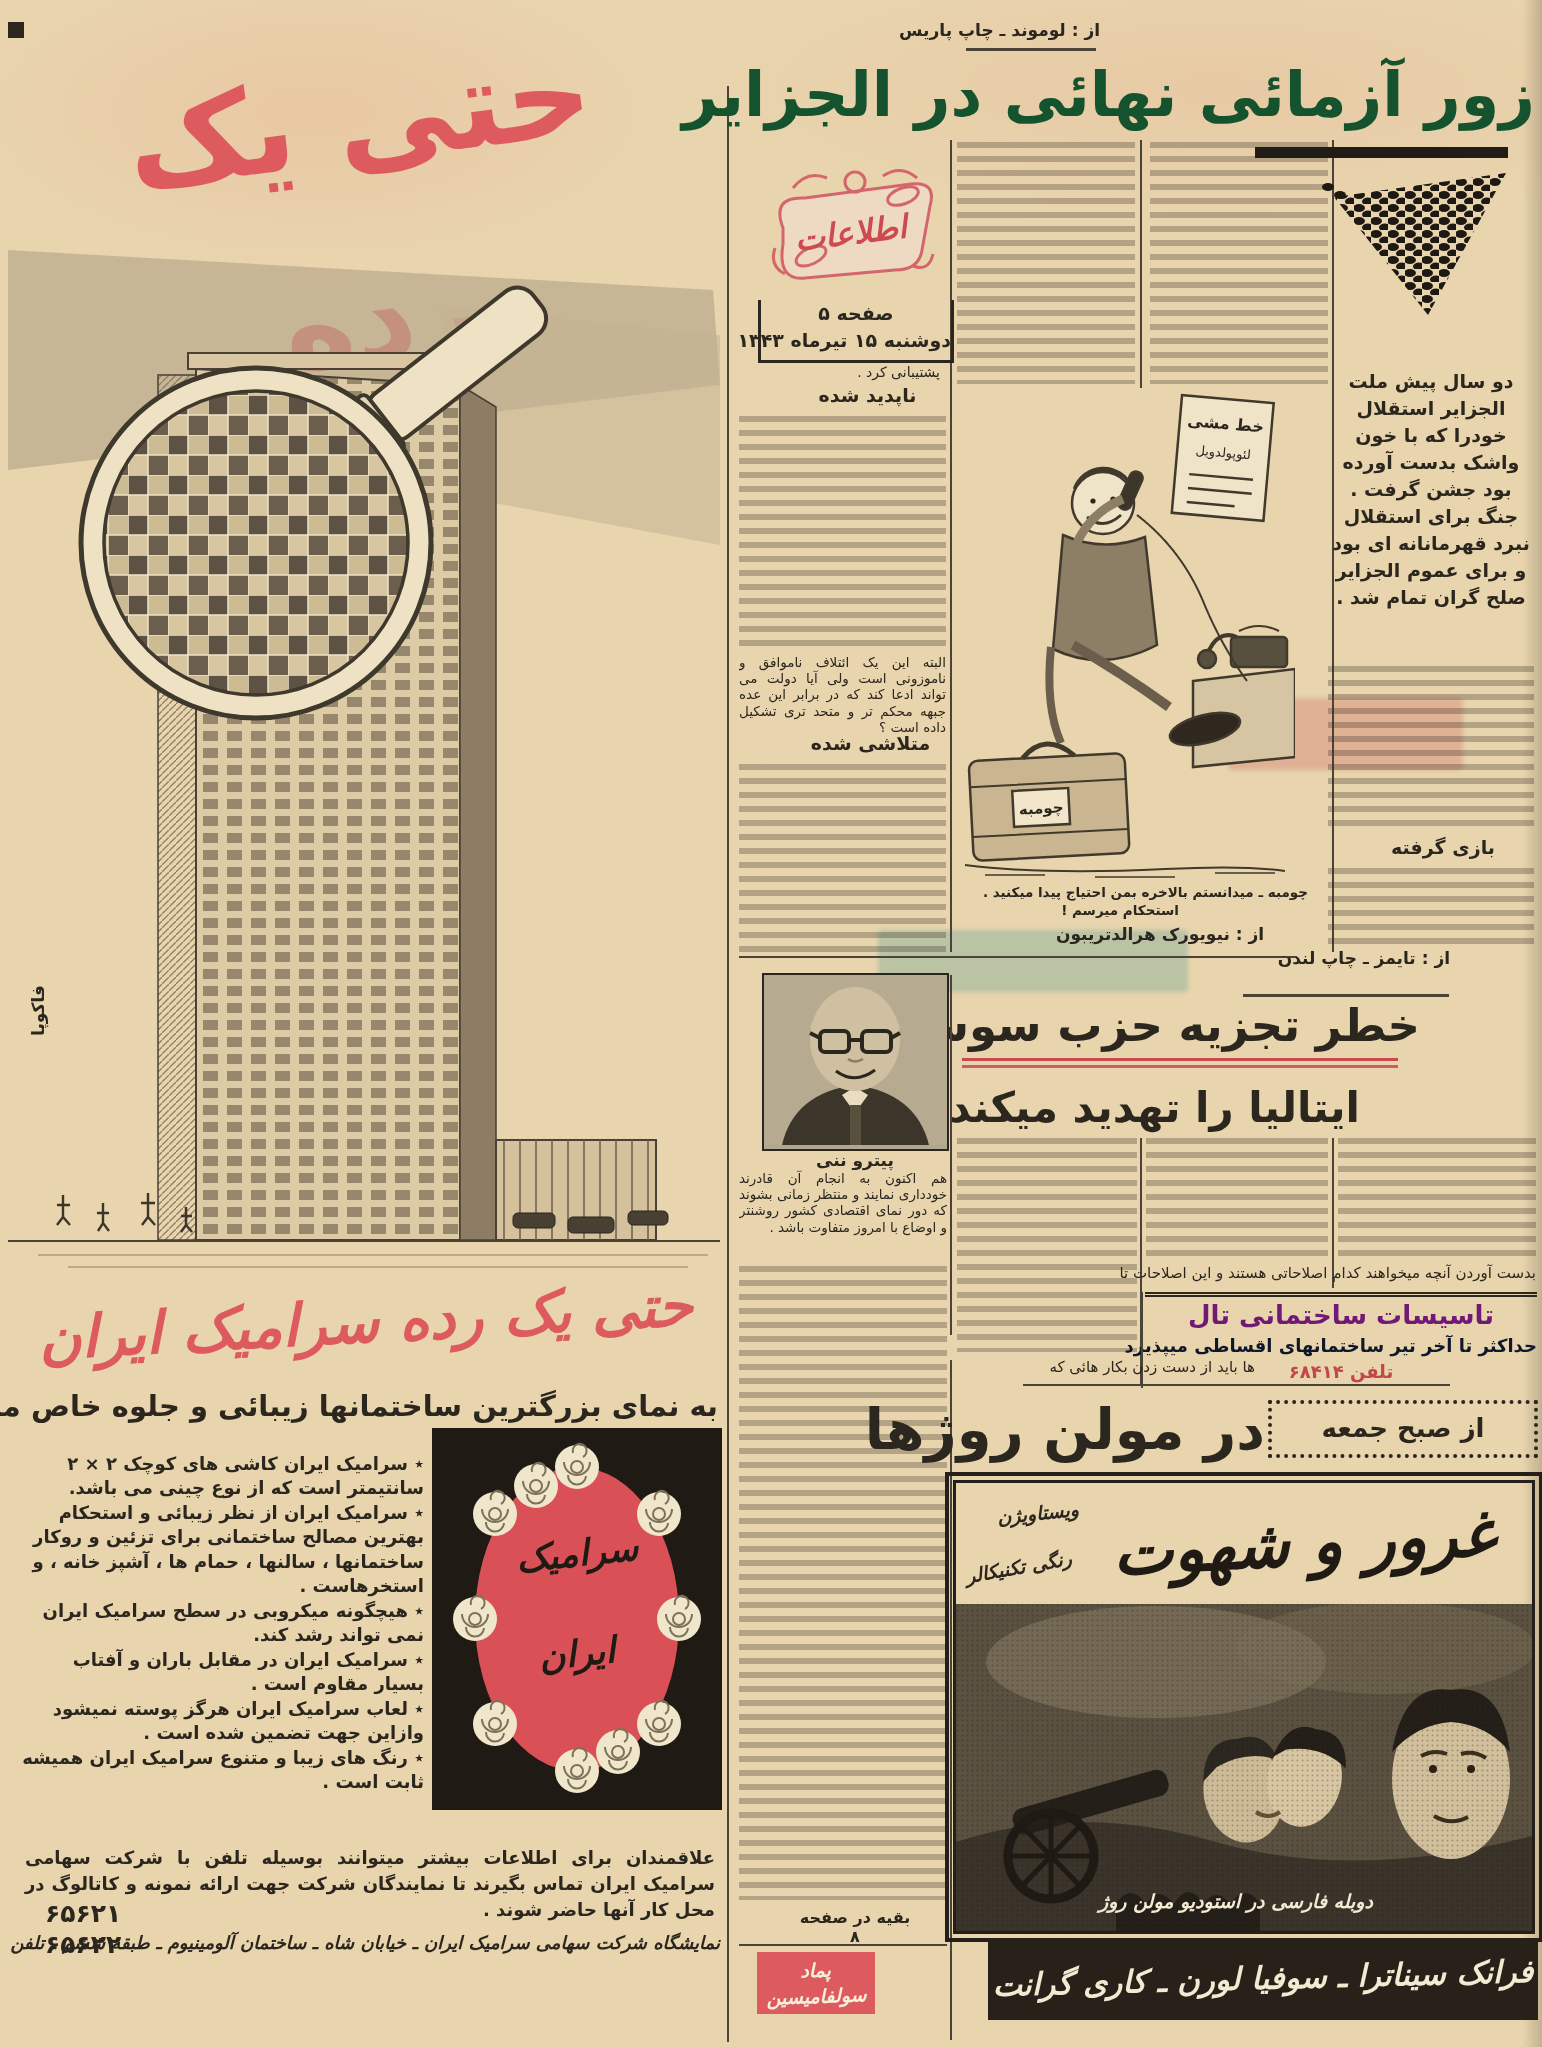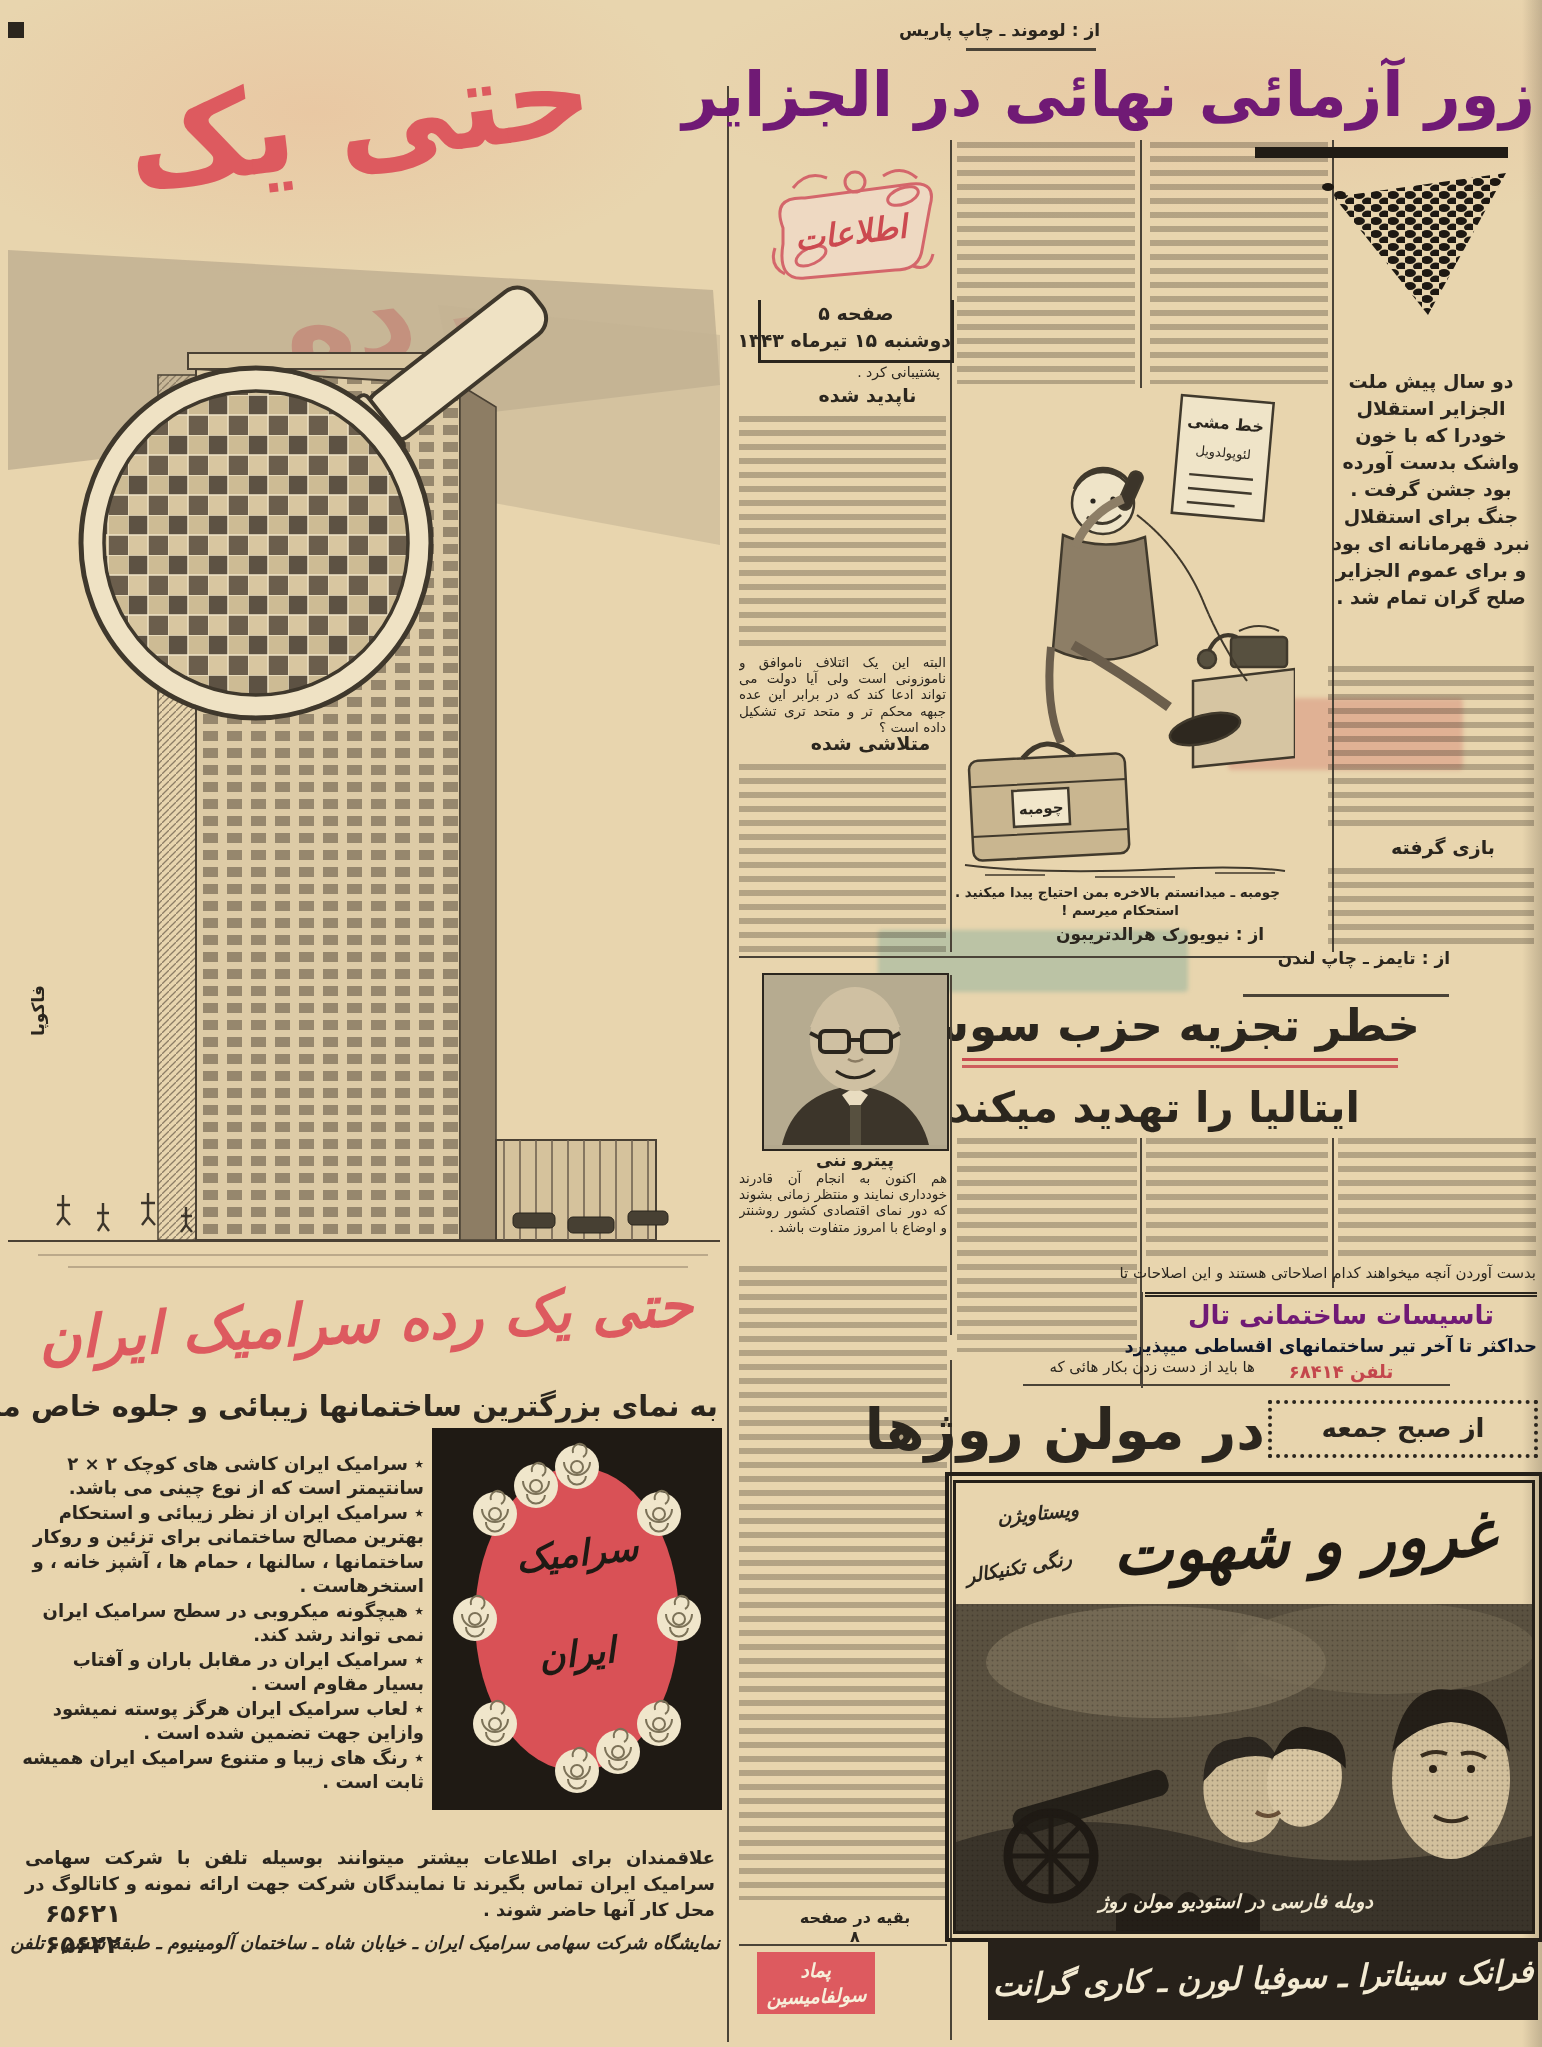--- a/index.html
+++ b/index.html
@@ -144,21 +144,21 @@
       <div>۶۵۶۲۲</div>
     </div>
   </section>
 
   <div class="abs hair" style="left:727px;top:86px;width:2px;height:1956px;"></div>
 
   <section>
     <div class="abs srcline" style="left:968px;top:20px;width:132px;">از : لوموند ـ چاپ پاریس</div>
     <div class="abs hair" style="left:966px;top:48px;width:130px;height:3px;"></div>
 
-    <div class="abs bold ctr nowrap" style="left:745px;top:48px;width:790px;height:96px;font-size:62px;line-height:94px;color:#701a75;">زور آزمائی نهائی در الجزایر</div>
+    <div class="abs bold ctr nowrap" style="left:745px;top:48px;width:790px;height:96px;font-size:62px;line-height:94px;color:#14532d;">زور آزمائی نهائی در الجزایر</div>
 
     <div class="abs hair" style="left:950px;top:140px;width:2px;height:812px;"></div>
     <div class="abs hair" style="left:1140px;top:140px;width:2px;height:248px;"></div>
     <div class="abs hair" style="left:1332px;top:140px;width:2px;height:812px;"></div>
 
     <div class="abs" style="left:763px;top:148px;width:178px;height:148px;">
       <svg width="178" height="148" viewBox="0 0 178 148">
         <g stroke="#d4666b" fill="none" stroke-width="3">
           <path d="M20 80 Q8 48 42 50 L148 36 Q174 33 167 58 L159 102 Q156 122 132 122 L42 130 Q14 133 20 96 Z" fill="#eed9c2"></path>
           <path d="M30 40 q14 -18 34 -10 M120 28 q18 -12 34 2 M12 100 q-6 18 10 26 M150 118 q16 6 20 -12"></path>
@@ -245,21 +245,21 @@
           <path d="M70 372 q24 -26 52 0" stroke-width="5"></path>
           <path d="M16 398 h156 M16 448 h156" stroke-width="2"></path>
           <rect x="58" y="404" width="56" height="36" fill="#f1e6ca"></rect>
           <text x="86" y="428" text-anchor="middle" font-size="15" font-weight="bold" fill="#2b261e" stroke="none">چومبه</text>
         </g>
         <path d="M10 480 q80 10 200 4 q80 -4 120 2" stroke-width="2"></path>
         <path d="M30 490 h60 M140 492 h80 M260 488 h60" stroke-width="1.5"></path>
       </svg>
     </div>
 
-    <div class="abs bold rj nowrap" style="left:940px;top:884px;width:340px;font-size:13.5px;">چومبه ـ میدانستم بالاخره بمن احتیاج پیدا میکنید .</div>
+    <div class="abs bold rj nowrap" style="left:968px;top:884px;width:340px;font-size:13.5px;">چومبه ـ میدانستم بالاخره بمن احتیاج پیدا میکنید .</div>
     <div class="abs bold ctr" style="left:1000px;top:902px;width:240px;font-size:13.5px;">استحکام میرسم !</div>
     <div class="abs bold ctr" style="left:1040px;top:924px;width:240px;font-size:17px;">از : نیویورک هرالدتریبون</div>
 
     <div class="abs hair" style="left:739px;top:956px;width:558px;height:2px;"></div>
   </section>
 
   <section>
     <div class="abs srcline" style="left:1245px;top:948px;width:205px;">از : تایمز ـ چاپ لندن</div>
     <div class="abs hair" style="left:1243px;top:994px;width:206px;height:3px;"></div>
 

